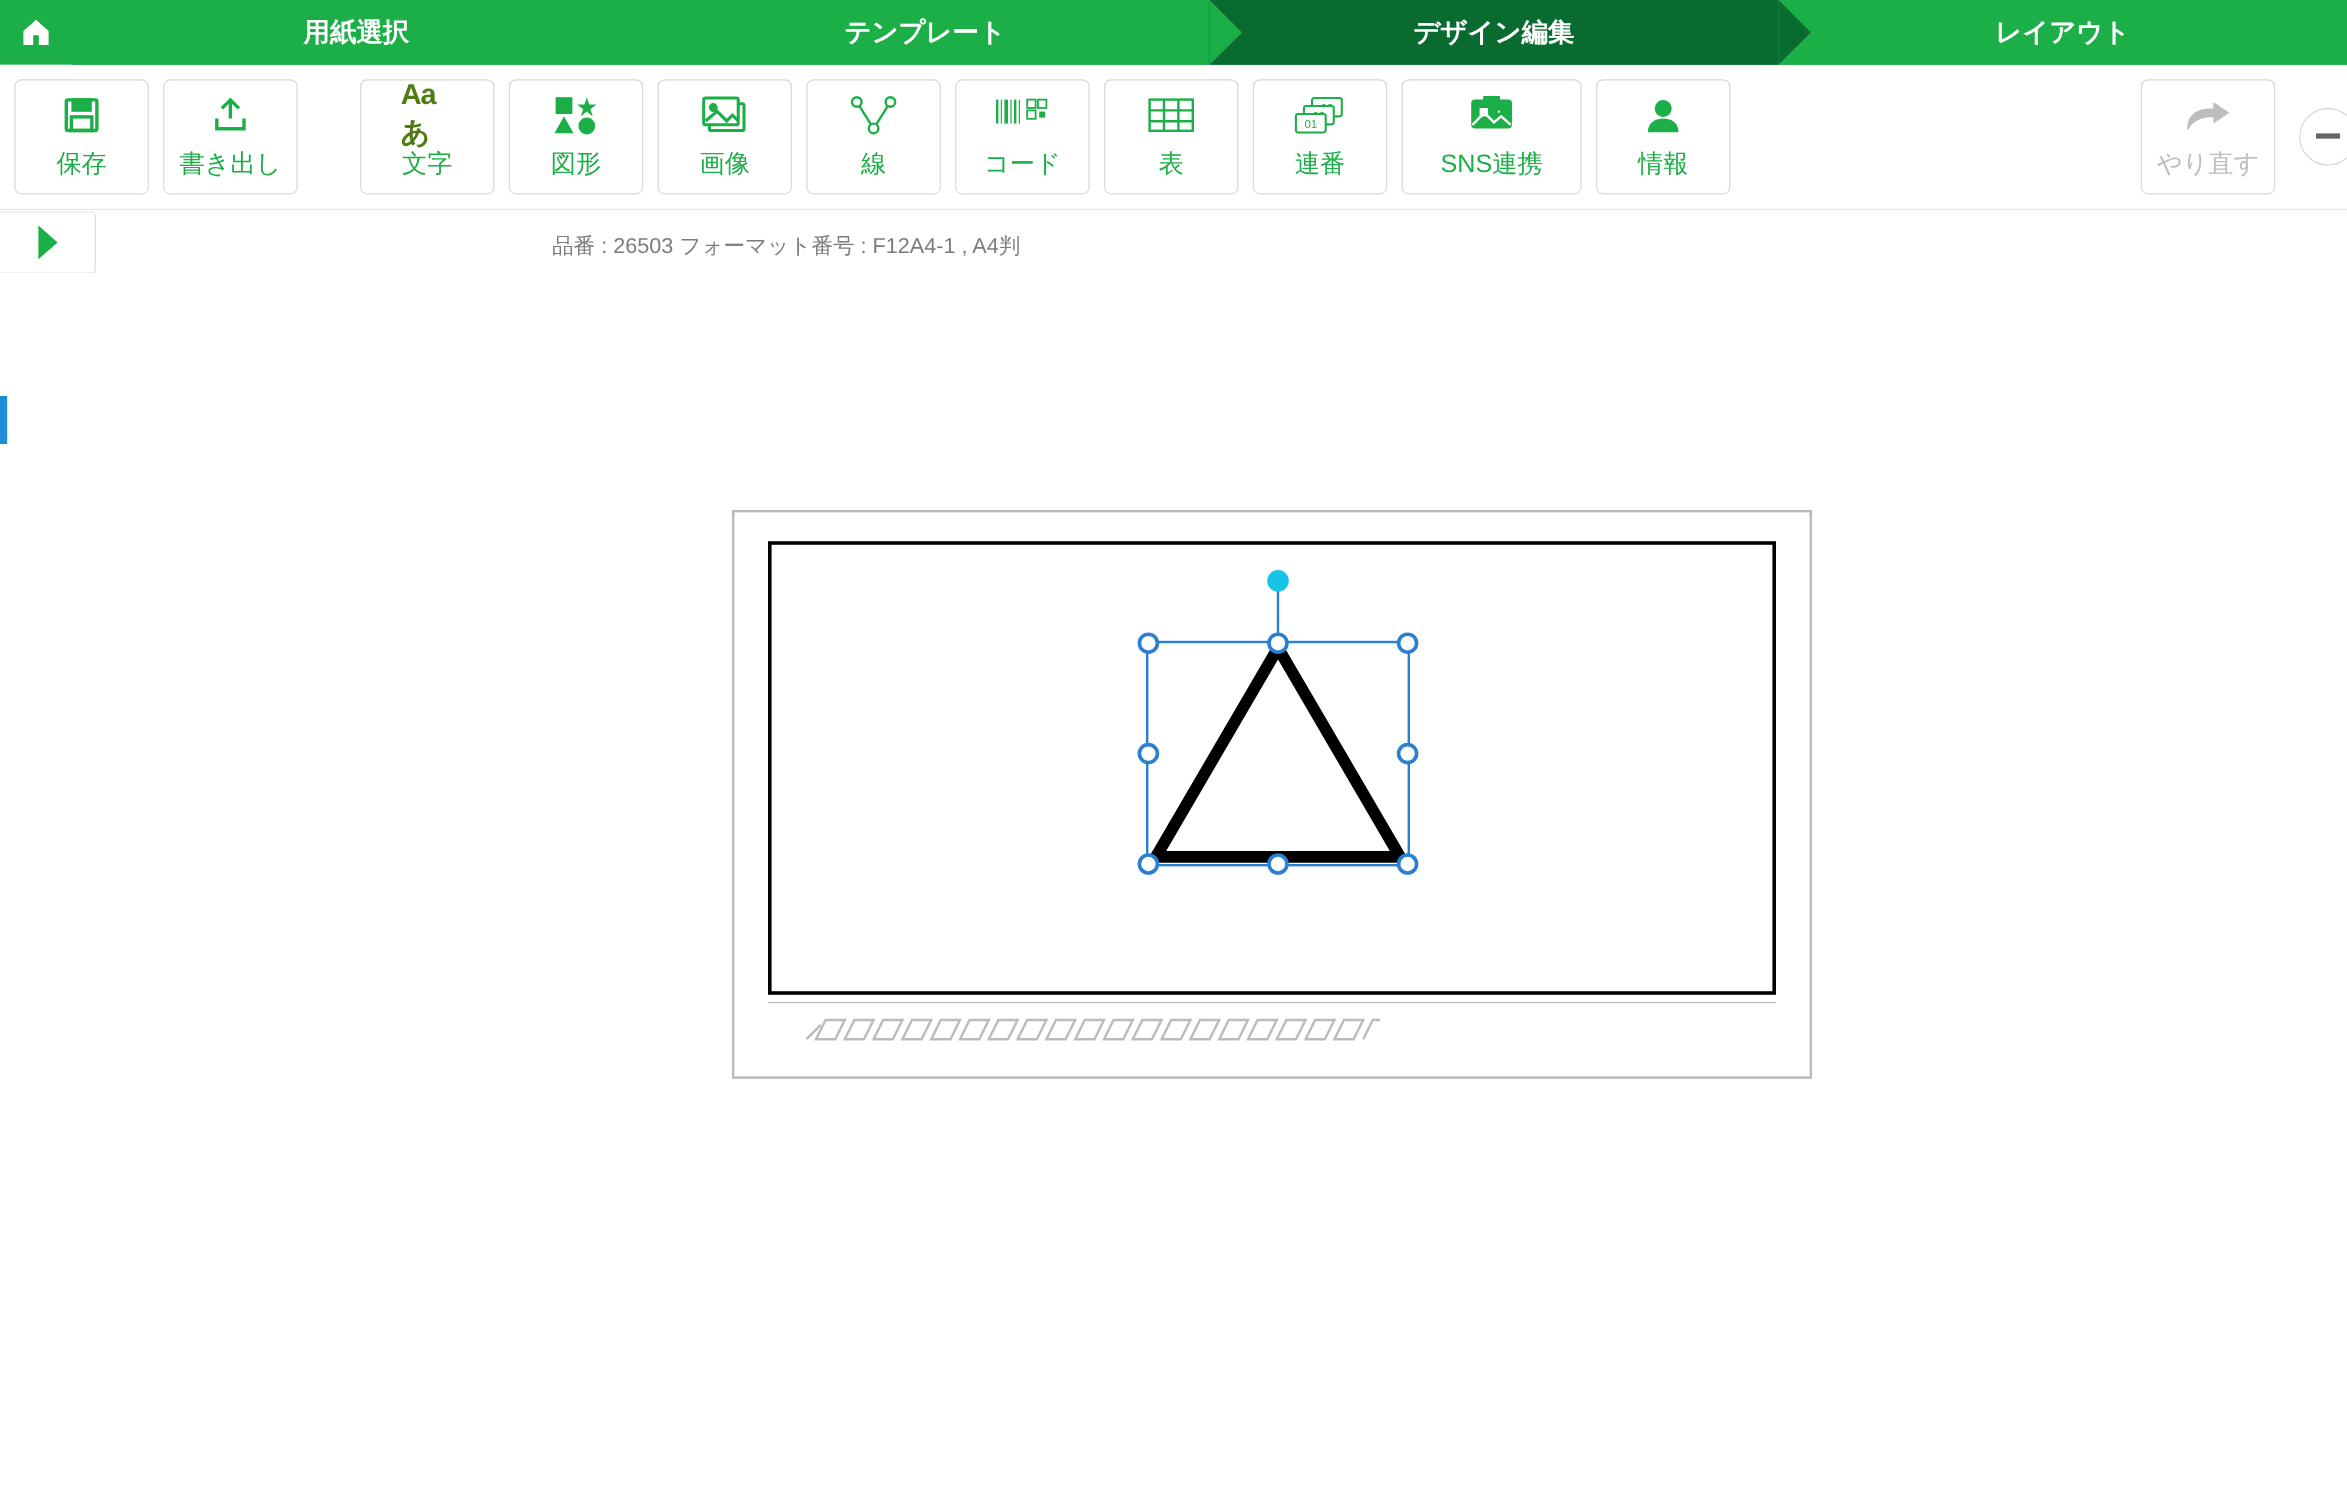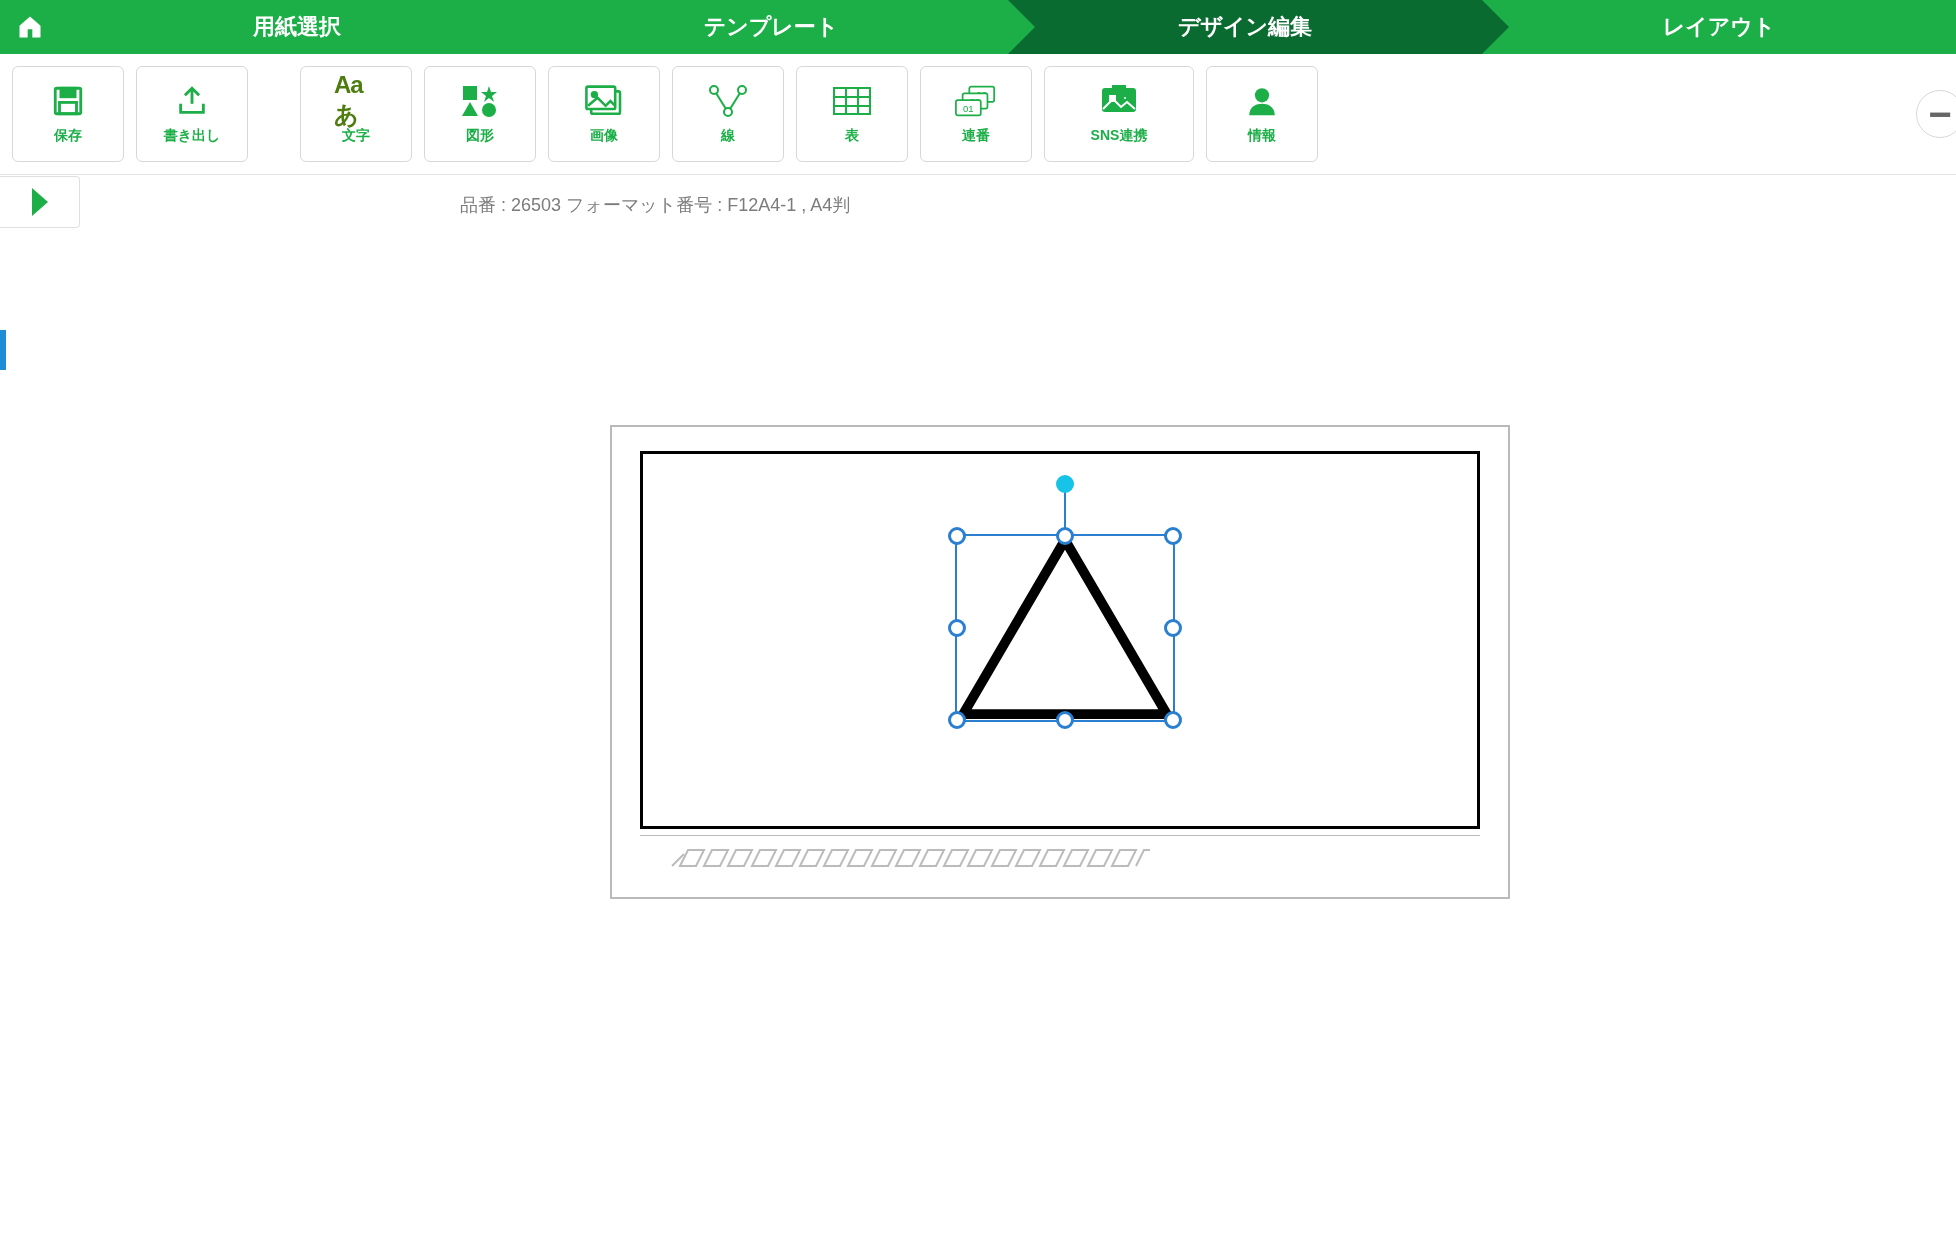--- a/index.html
+++ b/index.html
@@ -95,22 +95,22 @@
     color: #1cae47;
   }
   .tool-btn .icon {
     width: 44px;
     height: 36px;
     display: flex;
     align-items: center;
     justify-content: center;
   }
   .tool-btn .lbl {
-    font-size: 14px;
-    font-weight: 700;
+    font-size: 21px;
+    font-weight: 400;
     color: #1cae47;
   }
   .tool-btn.disabled .icon svg * { stroke: #bdbdbd; fill: #bdbdbd; }
   .tool-btn.disabled .lbl { color: #bdbdbd; }
   .tool-btn.wide { width: 150px; }
 
   .zoom-out {
     width: 48px;
     height: 48px;
     border-radius: 50%;
@@ -328,20 +328,37 @@
             <circle cx="34" cy="6" r="4"></circle>
             <circle cx="20" cy="28" r="4"></circle>
           <path d="M8 9 L18 25"></path>
             <path d="M22 25 L32 9"></path>
         </svg>
       </span>
       <span class="lbl">線</span>
     </div>
     <div class="tool-btn">
       <span class="icon">
+        <svg width="44" height="30" viewBox="0 0 44 30" fill="#1cae47">
+          <rect x="0" y="2" width="2" height="20"></rect>
+            <rect x="4" y="2" width="1" height="20"></rect>
+            <rect x="7" y="2" width="3" height="20"></rect>
+            <rect x="12" y="2" width="1" height="20"></rect>
+            <rect x="15" y="2" width="2" height="20"></rect>
+            <rect x="19" y="2" width="1" height="20"></rect>
+          <rect x="26" y="2" width="7" height="7" fill="none" stroke="#1cae47" stroke-width="1.5"></rect>
+            <rect x="35" y="2" width="7" height="7" fill="none" stroke="#1cae47" stroke-width="1.5"></rect>
+            <rect x="26" y="11" width="7" height="7" fill="none" stroke="#1cae47" stroke-width="1.5"></rect>
+            <rect x="36" y="12" width="5" height="5"></rect>
+        </svg>
+      </span>
+      <span class="lbl">コード</span>
+    </div>
+    <div class="tool-btn">
+      <span class="icon">
         <svg width="40" height="30" viewBox="0 0 40 30" fill="none" stroke="#1cae47" stroke-width="2">
           <rect x="2" y="2" width="36" height="26"></rect>
             <line x1="2" y1="11" x2="38" y2="11"></line>
             <line x1="2" y1="20" x2="38" y2="20"></line>
             <line x1="14" y1="2" x2="14" y2="28"></line>
             <line x1="26" y1="2" x2="26" y2="28"></line>
         </svg>
       </span>
       <span class="lbl">表</span>
     </div>
@@ -377,20 +394,28 @@
             <path d="M3 22 C3 16 8 14 12 14 C16 14 21 16 21 22 Z"></path>
         </svg>
       </span>
       <span class="lbl">情報</span>
     </div>
   </div>
 
   <div class="spacer"></div>
 
   <div class="group">
+    <div class="tool-btn disabled">
+      <span class="icon">
+        <svg width="38" height="28" viewBox="0 0 38 28" fill="#bdbdbd">
+          <path d="M24 4 L36 12 L24 20 L24 15 C14 15 6 18 2 26 C2 14 10 8 24 9 Z"></path>
+        </svg>
+      </span>
+      <span class="lbl">やり直す</span>
+    </div>
   </div>
 
   <div class="zoom-out">
     <span>−</span>
   </div>
 </div>
 
 <div class="inforow">
   <div class="side-toggle">
     <svg width="24" height="32" viewBox="0 0 24 32">

